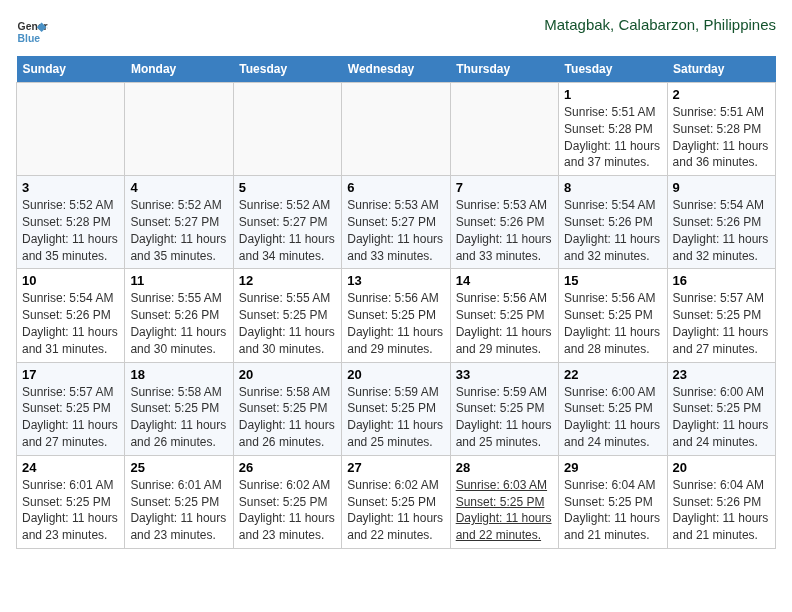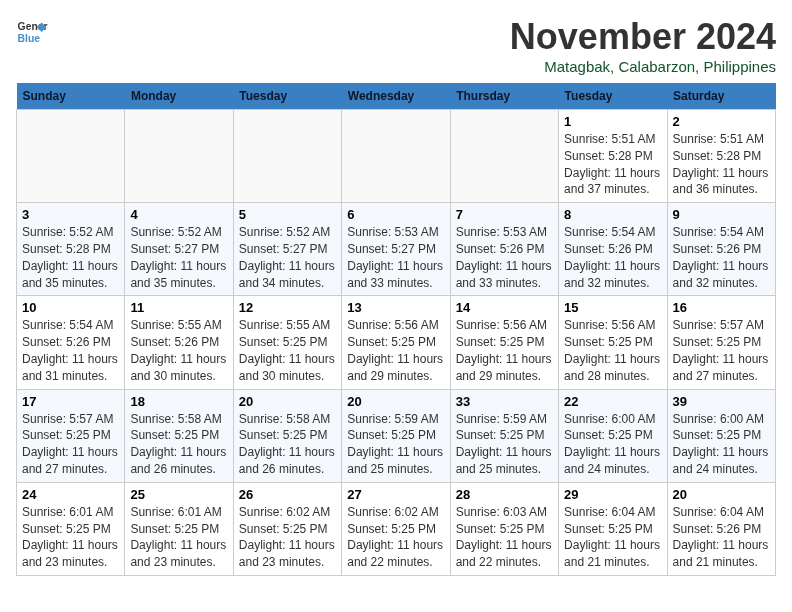--- a/index.html
+++ b/index.html
@@ -37,21 +37,21 @@
       font-size: 15px;
       color: #14532d;
     }
     table {
       width: 100%;
       border-collapse: collapse;
       font-size: 11px;
     }
     th {
       background-color: #3a7fc1;
-      color: #0f172a;
+      color: #ffffff;
       text-align: left;
       padding: 6px 6px;
       font-size: 12px;
       font-weight: bold;
     }
     td {
       border: 1px solid #ccc;
       vertical-align: top;
       padding: 4px 5px;
       width: 108px;
@@ -84,21 +84,20 @@
 
 <div class="header">
   <div class="logo">
     <svg class="logo-icon" viewBox="0 0 40 40">
       <text x="2" y="18" font-size="13" font-weight="bold" fill="#333">General</text>
       <text x="2" y="32" font-size="13" font-weight="bold" fill="#4a90c4">Blue</text>
       <polygon points="32,8 38,14 32,20 26,14" fill="#4a90c4"></polygon>
     </svg>
   </div>
   <div class="title-block">
-    <div class="month-title">November 2024</div>
     <div class="location">Matagbak, Calabarzon, Philippines</div>
   </div>
 </div>
 
 <table>
   <thead>
     <tr id="weekday-header">
     <th>Sunday</th>
         <th>Monday</th>
         <th>Tuesday</th>
@@ -247,21 +246,21 @@
 Sunset: 5:25 PM
 Daylight: 11 hours and 25 minutes.</div>
         </td>
         <td>
           <div class="day-num">22</div>
           <div class="day-info" style="white-space: pre-line;">Sunrise: 6:00 AM
 Sunset: 5:25 PM
 Daylight: 11 hours and 24 minutes.</div>
         </td>
         <td>
-          <div class="day-num">39</div>
+          <div class="day-num">23</div>
           <div class="day-info" style="white-space: pre-line;">Sunrise: 6:00 AM
 Sunset: 5:25 PM
 Daylight: 11 hours and 24 minutes.</div>
         </td>
       </tr>
       <tr>
         <td>
           <div class="day-num">24</div>
           <div class="day-info" style="white-space: pre-line;">Sunrise: 6:01 AM
 Sunset: 5:25 PM
@@ -280,21 +279,21 @@
 Daylight: 11 hours and 23 minutes.</div>
         </td>
         <td>
           <div class="day-num">27</div>
           <div class="day-info" style="white-space: pre-line;">Sunrise: 6:02 AM
 Sunset: 5:25 PM
 Daylight: 11 hours and 22 minutes.</div>
         </td>
         <td>
           <div class="day-num">28</div>
-          <div class="day-info" style="white-space: pre-line;">Sunrise: 6:03 AM
+          <div class="day-info" style="white-space: pre-line; text-decoration: underline;">Sunrise: 6:03 AM
 Sunset: 5:25 PM
 Daylight: 11 hours and 22 minutes.</div>
         </td>
         <td>
           <div class="day-num">29</div>
           <div class="day-info" style="white-space: pre-line;">Sunrise: 6:04 AM
 Sunset: 5:25 PM
 Daylight: 11 hours and 21 minutes.</div>
         </td>
         <td>

